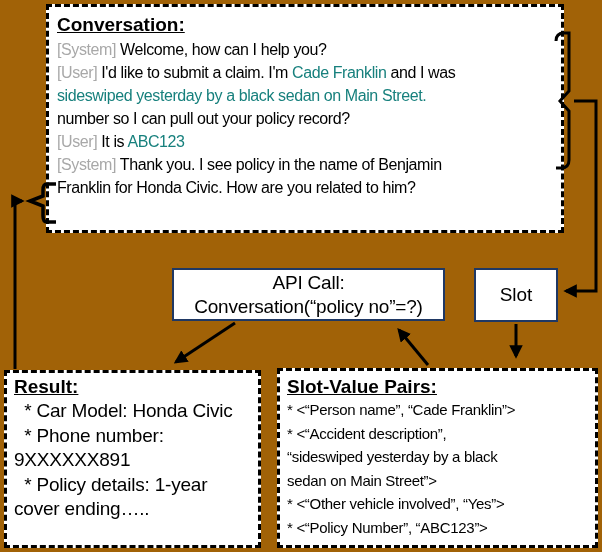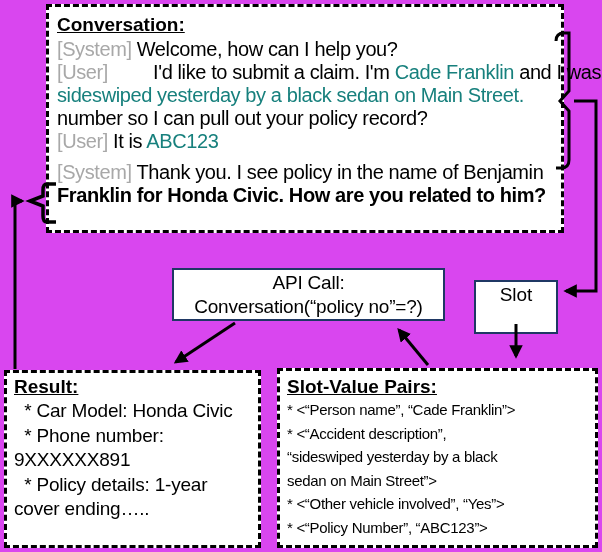--- a/index.html
+++ b/index.html
@@ -1,59 +1,59 @@
 <!DOCTYPE html>
 <html><head>
 <meta charset="utf-8">
 <style>
   * { margin:0; padding:0; box-sizing:border-box; }
   html,body { background:#fff; }
   #canvas {
-    position:relative; width:602px; height:552px; background:#d946ef;
+    position:relative; width:602px; height:552px; background:#a16207;
     font-family:"Liberation Sans", sans-serif; color:#000; overflow:hidden;
   }
   .abs { position:absolute; }
   .dashed { border:3px dashed #000; background:#fff; }
   .solid  { border:2.5px solid #1f3864; background:#fff; }
 
   .conversation-box { left:46px; top:4px; width:518px; height:229px; padding:5px 4px 0 8px; }
   .conv-title { font-size:19px; font-weight:bold; text-decoration:underline; line-height:26px; }
-  .conv-line  { font-size:20px; line-height:23px; letter-spacing:-0.4px; white-space:pre; }
-  .para-gap   { margin-top:8px; }
+  .conv-line  { font-size:16px; line-height:23px; letter-spacing:-0.4px; white-space:pre; }
+  .para-gap   { }
 
   .api-box { left:172px; top:268px; width:273px; height:53px; text-align:center;
              font-size:19px; line-height:24px; padding-top:1px; letter-spacing:-0.2px; }
   .slot-filling-box { left:474px; top:268px; width:84px; height:54px; text-align:center;
-             font-size:19px; line-height:24px; padding-top:1px;margin-top:12px; }
+             font-size:19px; line-height:24px; padding-top:13px; }
 
   .result-box { left:4px; top:370px; width:257px; height:178px; padding:2px 2px 0 7px; }
   .box-title  { font-size:19px; font-weight:bold; text-decoration:underline; line-height:24px; }
   .result-line { font-size:19px; line-height:24.5px; letter-spacing:-0.2px; white-space:pre; }
 
   .slot-value-box { left:277px; top:368px; width:321px; height:180px; padding:4px 2px 0 7px; }
   .sv-title { font-size:19px; font-weight:bold; text-decoration:underline; line-height:23px; }
   .sv-line  { font-size:15px; line-height:23.6px; letter-spacing:-0.3px; white-space:pre; }
 
   svg.overlay { position:absolute; left:0; top:0; width:602px; height:552px; pointer-events:none; }
 </style>
 </head>
 <body>
 
 <div id="canvas">
 
   <div class="abs dashed conversation-box">
     <div class="conv-title">Conversation:</div>
     <div>
         <div class="conv-line"><span style="color: rgb(168, 168, 168);">[System]</span><span style="color: rgb(0, 0, 0);"> Welcome, how can I help you?</span></div>
-        <div class="conv-line"><span style="color: rgb(168, 168, 168);">[User]</span><span style="color: rgb(0, 0, 0); padding-left: 40px;"> I'd like to submit a claim. I'm </span><span style="color: rgb(23, 128, 125);">Cade Franklin</span><span style="color: rgb(0, 0, 0);"> and I was</span></div>
+        <div class="conv-line"><span style="color: rgb(168, 168, 168);">[User]</span><span style="color: rgb(0, 0, 0);"> I'd like to submit a claim. I'm </span><span style="color: rgb(23, 128, 125);">Cade Franklin</span><span style="color: rgb(0, 0, 0);"> and I was</span></div>
         <div class="conv-line"><span style="color: rgb(23, 128, 125);">sideswiped yesterday by a black sedan on Main Street.</span></div>
         <div class="conv-line"><span style="color: rgb(0, 0, 0);">number so I can pull out your policy record?</span></div>
         <div class="conv-line"><span style="color: rgb(168, 168, 168);">[User]</span><span style="color: rgb(0, 0, 0);"> It is </span><span style="color: rgb(23, 128, 125);">ABC123</span></div>
         <div class="conv-line para-gap"><span style="color: rgb(168, 168, 168);">[System]</span><span style="color: rgb(0, 0, 0);"> Thank you. I see policy in the name of Benjamin</span></div>
-        <div class="conv-line"><span style="color: rgb(0, 0, 0); font-weight: bold;">Franklin for Honda Civic. How are you related to him?</span></div>
+        <div class="conv-line"><span style="color: rgb(0, 0, 0);">Franklin for Honda Civic. How are you related to him?</span></div>
       </div>
   </div>
 
   <div class="abs solid api-box">
     <div>API Call:</div>
     <div>Conversation(“policy no”=?)</div>
   </div>
 
   <div class="abs solid slot-filling-box">
     <div>Slot</div>

